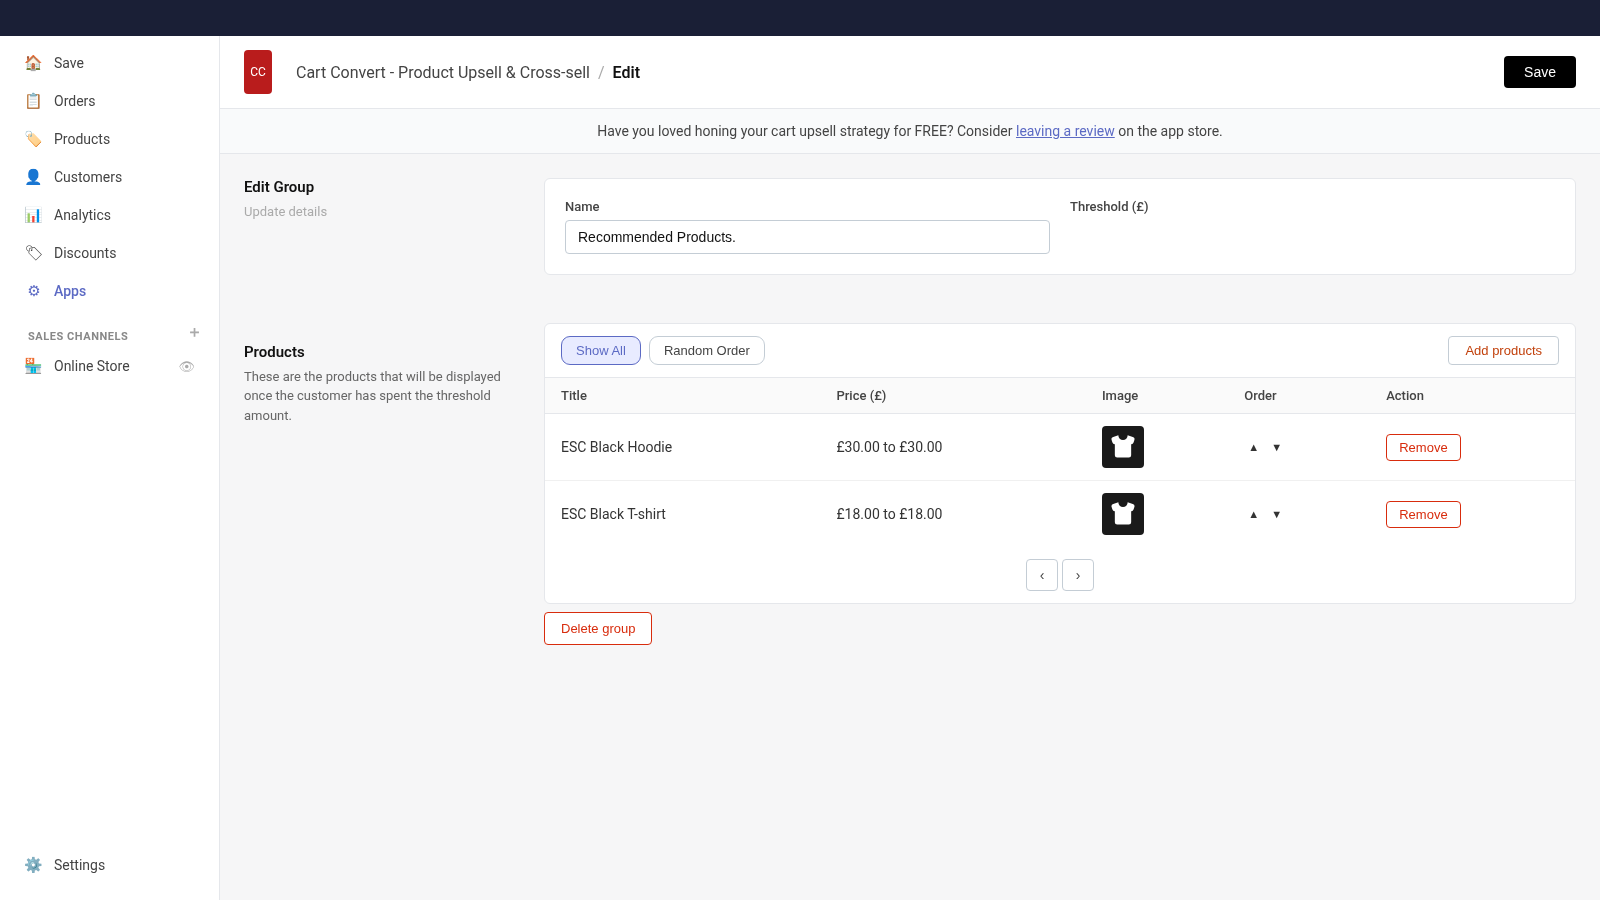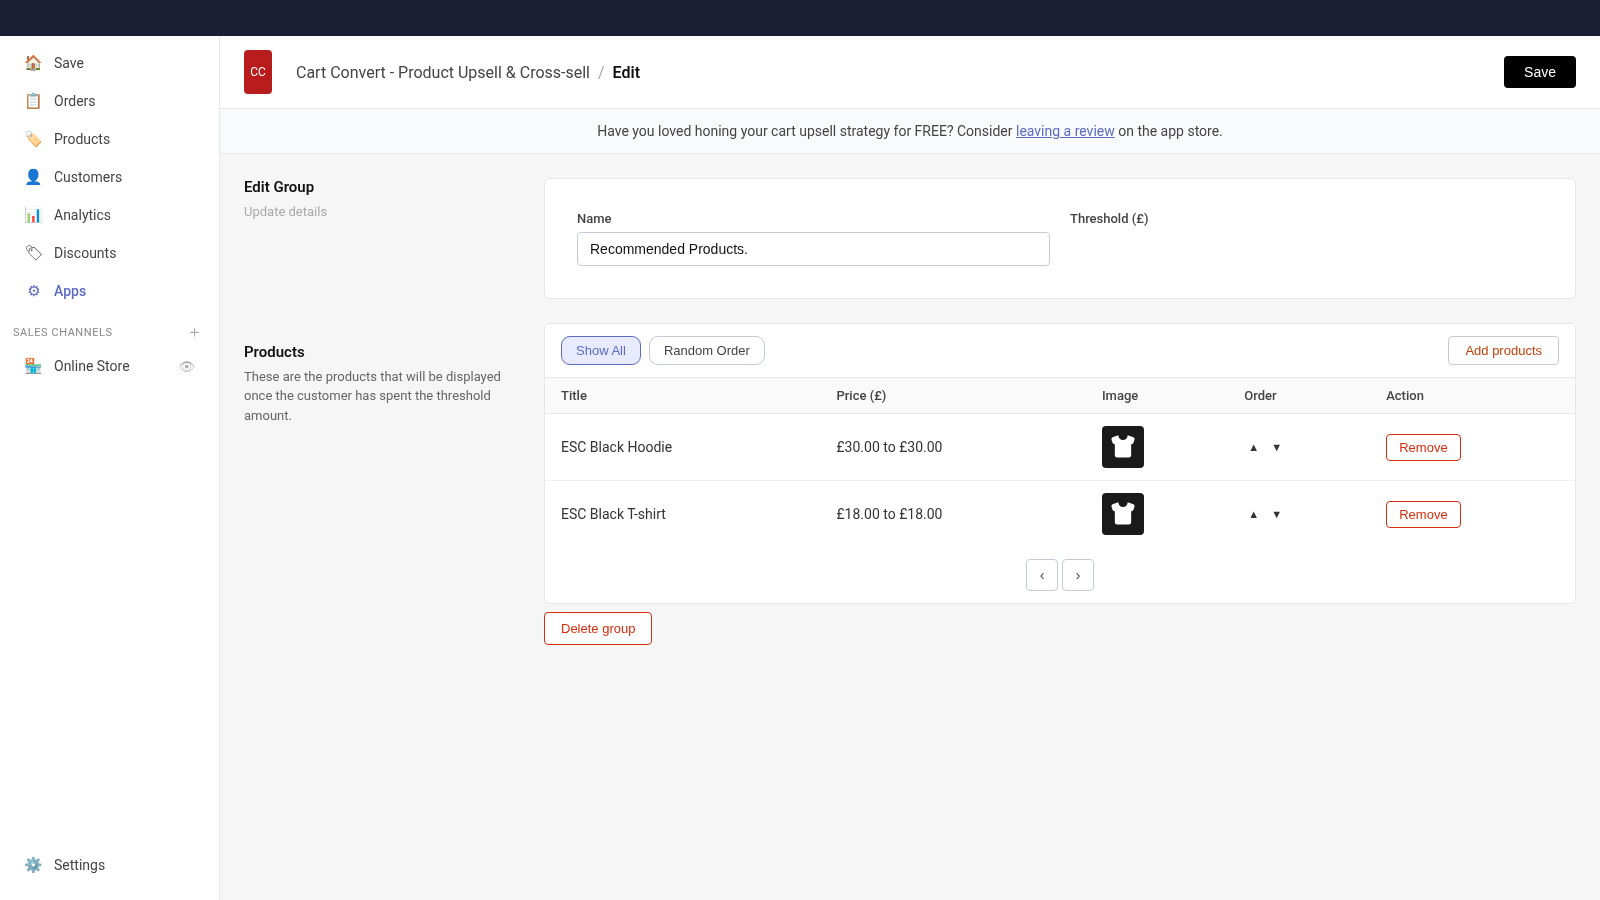--- a/index.html
+++ b/index.html
@@ -49,26 +49,26 @@
       height: 20px;
       display: flex;
       align-items: center;
       justify-content: center;
       font-size: 15px;
       flex-shrink: 0;
     }
 
     .sidebar-section-label {
       font-size: 11px;
-      font-weight: 400;
+      font-weight: 700;
       color: #888;
-      padding: 12px 16px 4px 13px;
+      padding: 12px 16px 4px 28px;
       letter-spacing: 0.05em;
       display: flex;
-      align-items: center;
+      align-items: flex-end;
       justify-content: space-between;
     }
     .sidebar-section-label .add-icon {
       cursor: pointer;
       font-size: 16px;
       color: #aaa;
     }
 
     .sidebar-bottom {
       margin-top: auto;
@@ -167,21 +167,22 @@
 
     .right-panel {
       flex: 1;
     }
 
     
     .card {
       background: #fff;
       border: 1px solid #e5e7eb;
       border-radius: 6px;
-      padding: 32px;
+      padding: 20px;
+      margin-bottom: 24px;
     }
 
     .form-row {
       display: flex;
       gap: 20px;
     }
 
     .form-group {
       flex: 1;
     }

